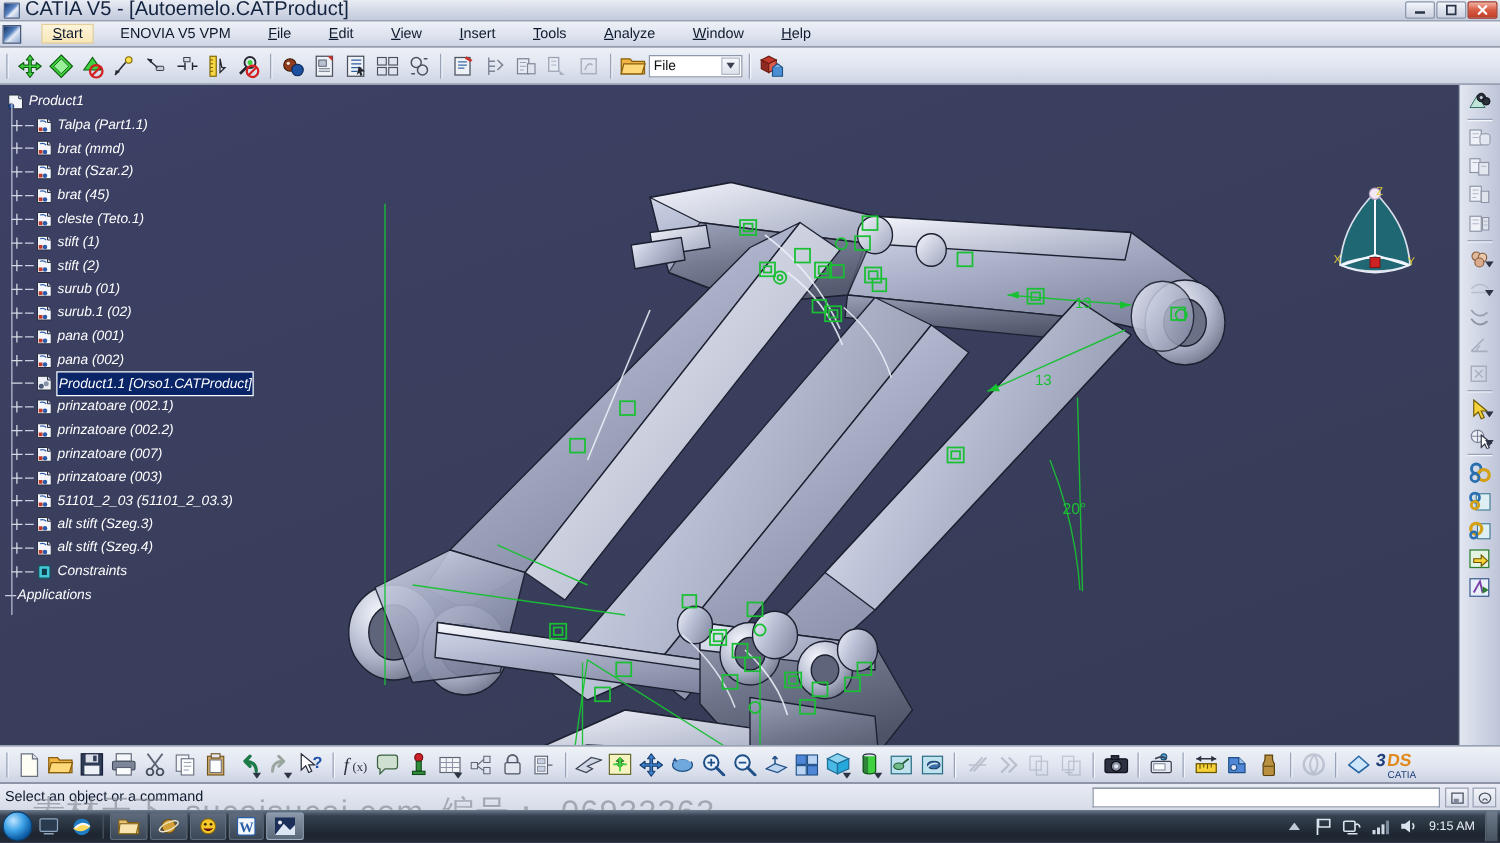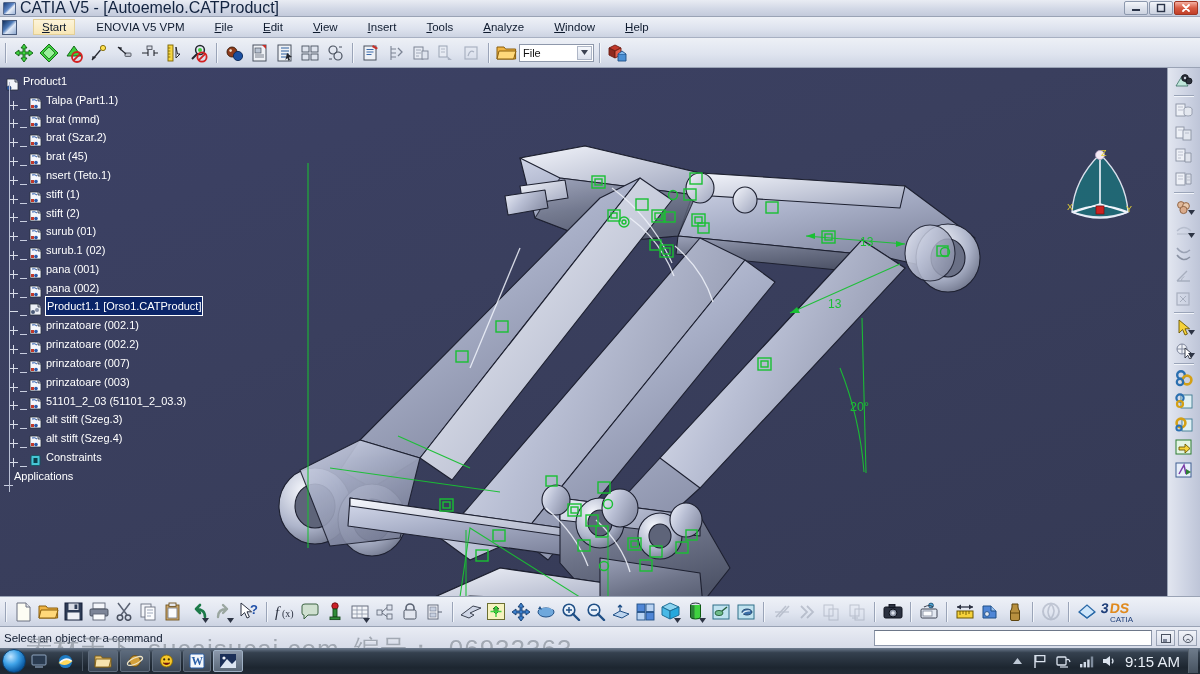--- a/index.html
+++ b/index.html
@@ -84,21 +84,21 @@
   
   .viewport {
     position:absolute; left:0; top:68px; width:1167px; height:528px;
     background:linear-gradient(160deg,#3c4166 0%,#3a3f5e 40%,#353a55 100%);
     overflow:hidden;
   }
   .tree {
     position:absolute; left:2px; top:4px; width:240px;
     font-size:11px; color:#ffffff; line-height:18.8px;
   }
-  .trow { display:flex; align-items:flex-end; height:18.8px; white-space:nowrap; }
+  .trow { display:flex; align-items:center; height:18.8px; white-space:nowrap;font-style:italic; }
   .tindent { display:inline-block; }
   .tplus {
     width:9px; height:9px; margin-right:2px; flex:none; position:relative;
   }
   .tplus::before, .tplus::after { content:""; position:absolute; background:#d8dce8; }
   .tplus::before { left:0; top:4px; width:9px; height:1px; }
   .tplus::after  { left:4px; top:0; width:1px; height:9px; }
   .tdash { width:9px; height:9px; margin-right:2px; flex:none; position:relative; }
   .tdash::before { content:""; position:absolute; left:0; top:4px; width:9px; height:1px; background:#d8dce8; }
   .tline { width:7px; height:1px; background:#c9cee0; margin-right:1px; flex:none; }
@@ -164,21 +164,21 @@
   .qlaunch { width:22px; height:22px; margin:0 2px; flex:none; display:flex; align-items:center; justify-content:center; }
   .tbsep2 { width:1px; height:20px; background:#4a5664; margin:0 4px; flex:none; }
   .taskitem {
     height:22px; display:flex; align-items:center; padding:0 5px; margin:0 1px;
     border:1px solid #5f6c7c; border-radius:2px;
     background:linear-gradient(#5d6b7d,#3b4756);
     flex:none;
   }
   .tray { position:absolute; right:2px; top:0; height:26px; display:flex; align-items:center; }
   .trayicon { width:17px; height:17px; margin:0 3px; display:flex; align-items:center; justify-content:center; }
-  .clock { color:#e8eef6; font-size:15px; margin:0 8px 0 4px; }
+  .clock { color:#e8eef6; font-size:10px; margin:0 8px 0 4px; }
   .showdesk { width:10px; height:24px; border-left:1px solid #59646f; background:linear-gradient(#6e7b8b,#46525f); }
 
   
   .watermark {
     position:absolute; left:0; top:632px; width:1200px; height:34px;
     display:flex; align-items:center; pointer-events:none;
     font-size:26px; color:rgba(110,118,130,0.55);
     letter-spacing:1px; white-space:nowrap;
     text-shadow:0 1px 0 rgba(255,255,255,0.25);
   }
@@ -629,21 +629,21 @@
             <span class="tindent" style="width: 7px;"></span>
             <span class="tplus"></span>
             <span class="tline"></span>
             <span class="ticon"><svg width="15" height="13" viewBox="0 0 15 13">
       <path d="M2 1 L10 1 L13 4 L13 12 L2 12 Z" fill="#f4f6fb" stroke="#2a3040" stroke-width="0.8"></path>
       <path d="M10 1 L10 4 L13 4" fill="#c9cfdd" stroke="#2a3040" stroke-width="0.8"></path>
       <path d="M3 8 l3 0 l0 3 l-3 0 Z" fill="#c0392b"></path>
       <circle cx="8" cy="9.6" r="1.8" fill="#2a59a8"></circle>
       <path d="M4 3 q3 -1 5 1" fill="none" stroke="#2a59a8" stroke-width="1"></path>
     </svg></span>
-            <span class="tlabel">nsert (Teto.1)</span>
+            <span class="tlabel">cleste (Teto.1)</span>
           </div>
           <div class="trow">
             <span class="tindent" style="width: 7px;"></span>
             <span class="tplus"></span>
             <span class="tline"></span>
             <span class="ticon"><svg width="15" height="13" viewBox="0 0 15 13">
       <path d="M2 1 L10 1 L13 4 L13 12 L2 12 Z" fill="#f4f6fb" stroke="#2a3040" stroke-width="0.8"></path>
       <path d="M10 1 L10 4 L13 4" fill="#c9cfdd" stroke="#2a3040" stroke-width="0.8"></path>
       <path d="M3 8 l3 0 l0 3 l-3 0 Z" fill="#c0392b"></path>
       <circle cx="8" cy="9.6" r="1.8" fill="#2a59a8"></circle>

